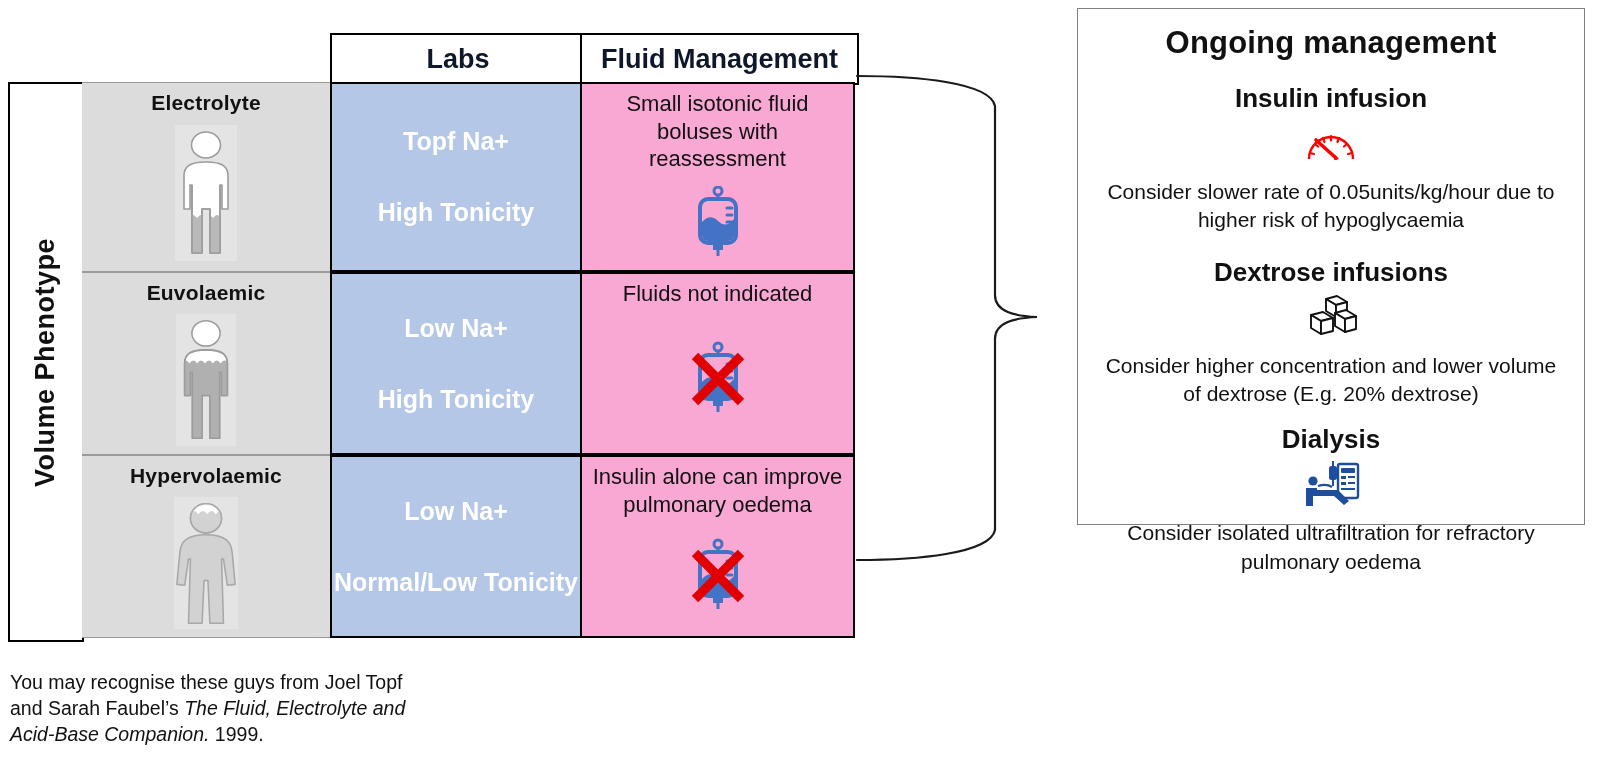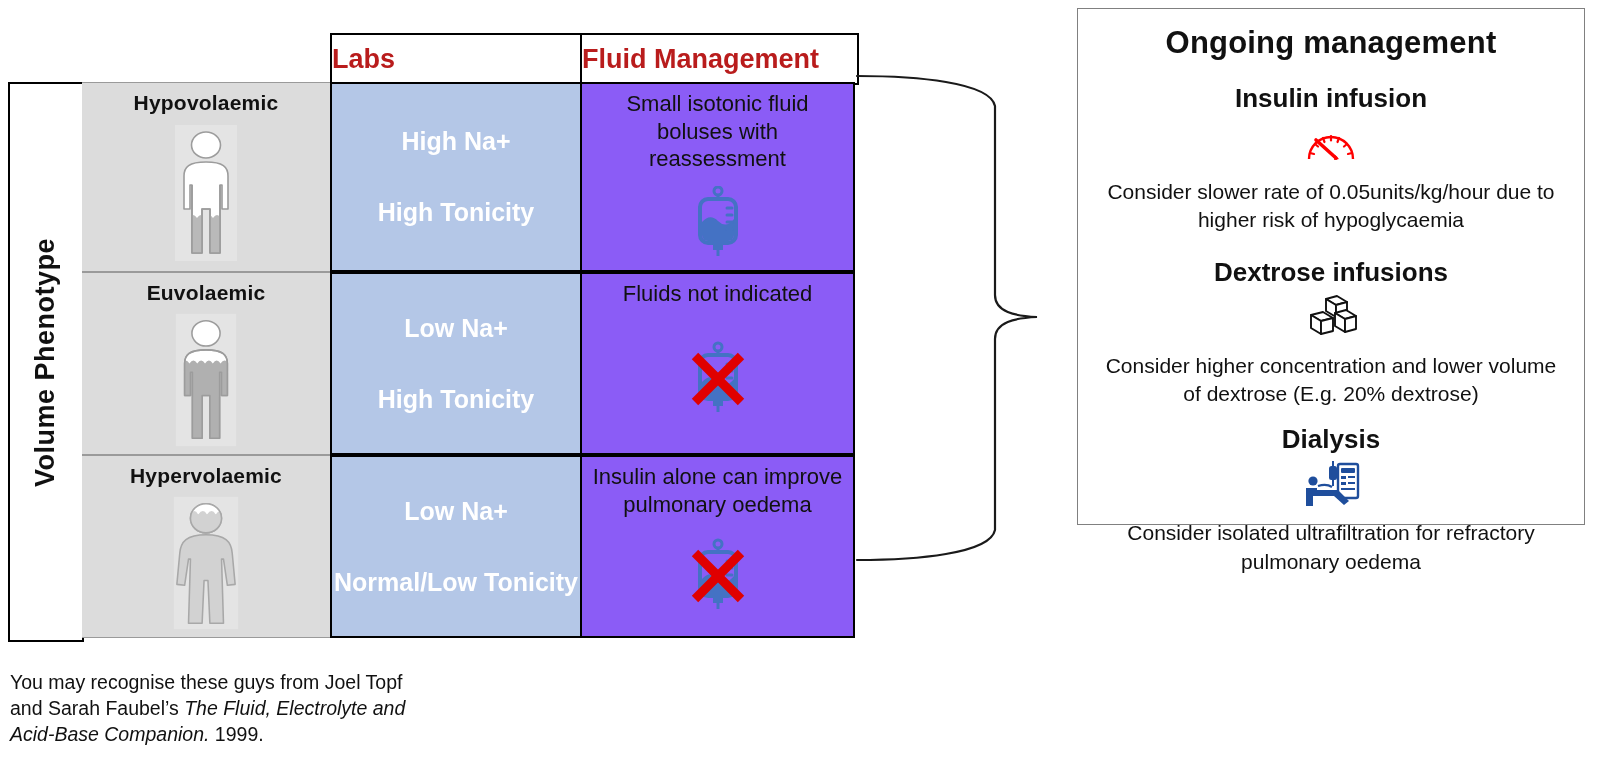--- a/index.html
+++ b/index.html
@@ -24,22 +24,22 @@
   .axis-box span{
     transform:rotate(-90deg);
     white-space:nowrap;
     font-size:27px;font-weight:bold;letter-spacing:.5px;color:#111;
   }
 
   
   .hdr{
     position:absolute;top:33px;height:48px;
     border:2.5px solid #000;background:#fff;
-    display:flex;align-items:center;
-    font-size:27px;font-weight:bold;color:#b91c1c;
+    display:flex;align-items:center;justify-content:center;
+    font-size:27px;font-weight:bold;color:#0f172a;
   }
   #hdr-labs{left:330px;width:252px;}
   #hdr-fluid{left:580px;width:275px;}
 
   
   .gcell{position:absolute;box-sizing:border-box;}
 
   .pheno-cell{
     left:82px;width:248px;background:#dcdcdc;
     border-top:1.5px solid #9a9a9a;border-bottom:1.5px solid #9a9a9a;
@@ -55,21 +55,21 @@
   .labs-cell{
     left:330px;width:252px;background:#b4c7e7;
     border:2.5px solid #000;
     display:flex;flex-direction:column;align-items:center;justify-content:center;
     gap:42px;
     color:#ffffff;font-weight:bold;font-size:25px;
   }
   .labs-cell.mid{}
 
   .fluid-cell{
-    left:580px;width:275px;background:#8b5cf6;
+    left:580px;width:275px;background:#f9a8d4;
     border:2.5px solid #000;
     display:flex;flex-direction:column;align-items:center;
     color:#111;
   }
   .fluid-text{
     font-size:22px;line-height:1.26;text-align:center;
     padding:6px 10px 0 10px;
   }
   .fluid-icon{flex:1;display:flex;align-items:center;justify-content:center;}
 
@@ -114,42 +114,42 @@
   </div>
 
   <div class="hdr" id="hdr-labs">
     <span>Labs</span>
   </div>
   <div class="hdr" id="hdr-fluid">
     <span>Fluid Management</span>
   </div>
 
   <div class="gcell pheno-cell r1">
-    <div class="pheno-label">Hypovolaemic</div>
+    <div class="pheno-label">Electrolyte</div>
     <div class="figwrap">
       <svg width="78" height="140" viewBox="0 0 78 140">
         <rect x="8" y="2" width="62" height="136" fill="#e4e4e4"></rect>
 
         <ellipse cx="39" cy="22" rx="14.5" ry="13" fill="#ffffff" stroke="#9c9c9c" stroke-width="1.6"></ellipse>
 
         <path d="M39 39 C22 39 17 44 17 53 L17 86 L23 86 L23 62 L25 62 L25 130 L35 130 L35 86 L43 86 L43 130 L53 130 L53 62 L55 62 L55 86 L61 86 L61 53 C61 44 56 39 39 39 Z" fill="#ffffff" stroke="#9c9c9c" stroke-width="1.6" stroke-linejoin="round"></path>
 
         <clipPath id="hypoClip">
           <path d="M25 62 L25 130 L35 130 L35 86 L43 86 L43 130 L53 130 L53 62 Z"></path>
         </clipPath>
         <g clip-path="url(#hypoClip)">
           <path d="M22 95 q4 -6 8 0 q4 -6 8 0 q4 -6 8 0 q4 -6 8 0 L56 134 L22 134 Z" fill="#b9b9b9"></path>
         </g>
         <path d="M25 62 L25 130 L35 130 L35 86 L43 86 L43 130 L53 130 L53 62" fill="none" stroke="#9c9c9c" stroke-width="1.6" stroke-linejoin="round"></path>
       </svg>
     </div>
   </div>
 
   <div class="gcell labs-cell r1">
-    <div>High Na+</div>
+    <div>Topf Na+</div>
     <div>High Tonicity</div>
   </div>
 
   <div class="gcell fluid-cell r1">
     <div class="fluid-text">Small isotonic  fluid boluses with reassessment</div>
     <div class="fluid-icon">
       <svg width="54" height="72" viewBox="0 0 54 72">
         <circle cx="27" cy="5" r="4" fill="none" stroke="#4472C4" stroke-width="3"></circle>
         <path d="M27 9 L27 13" stroke="#4472C4" stroke-width="3"></path>
         <rect x="9" y="13" width="36" height="44" rx="8" fill="none" stroke="#4472C4" stroke-width="4"></rect>

